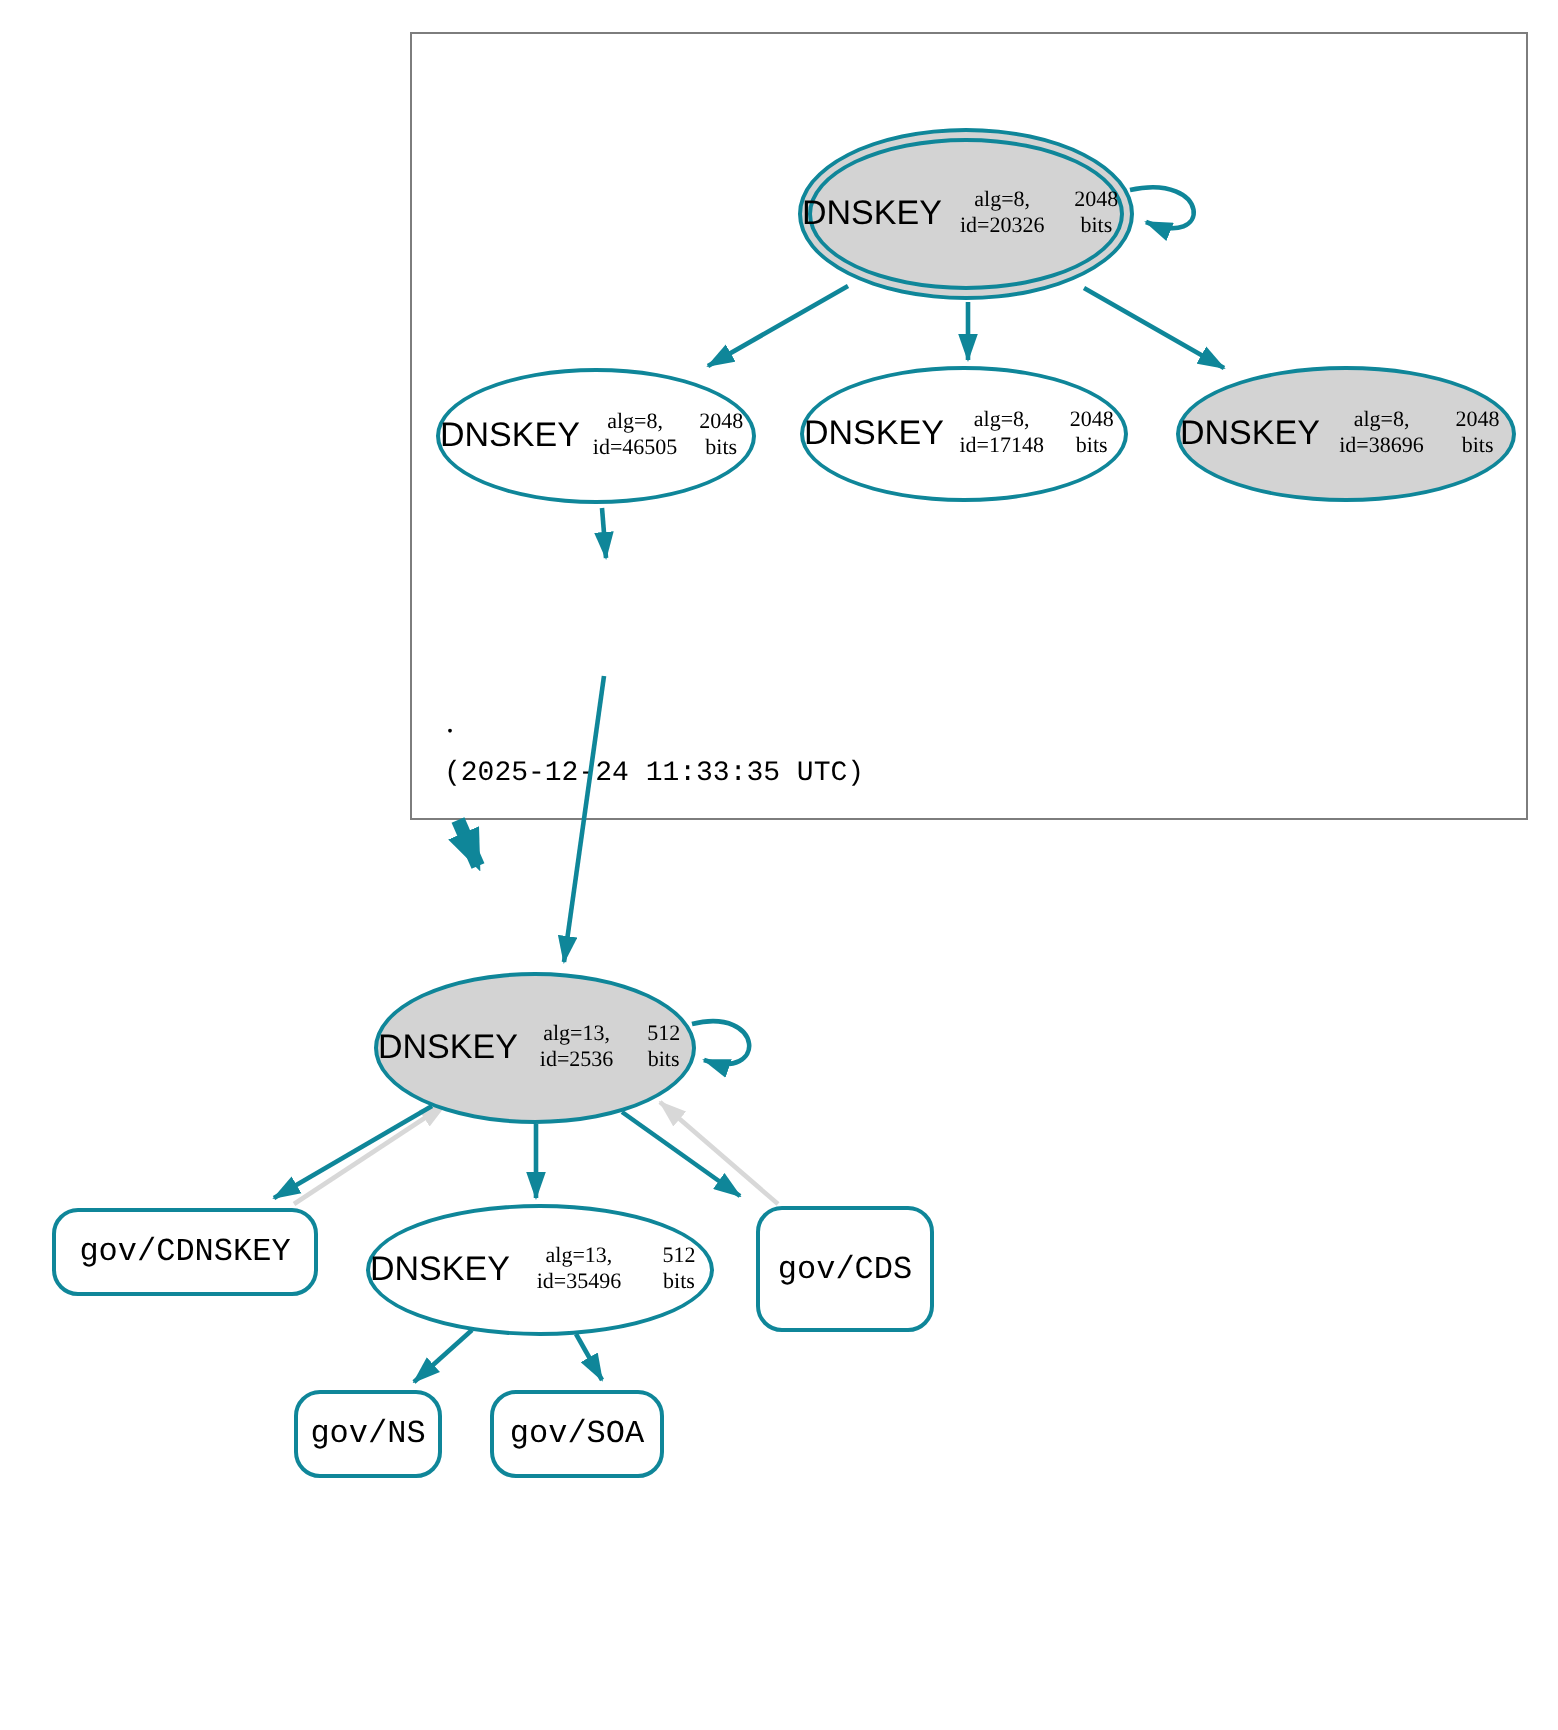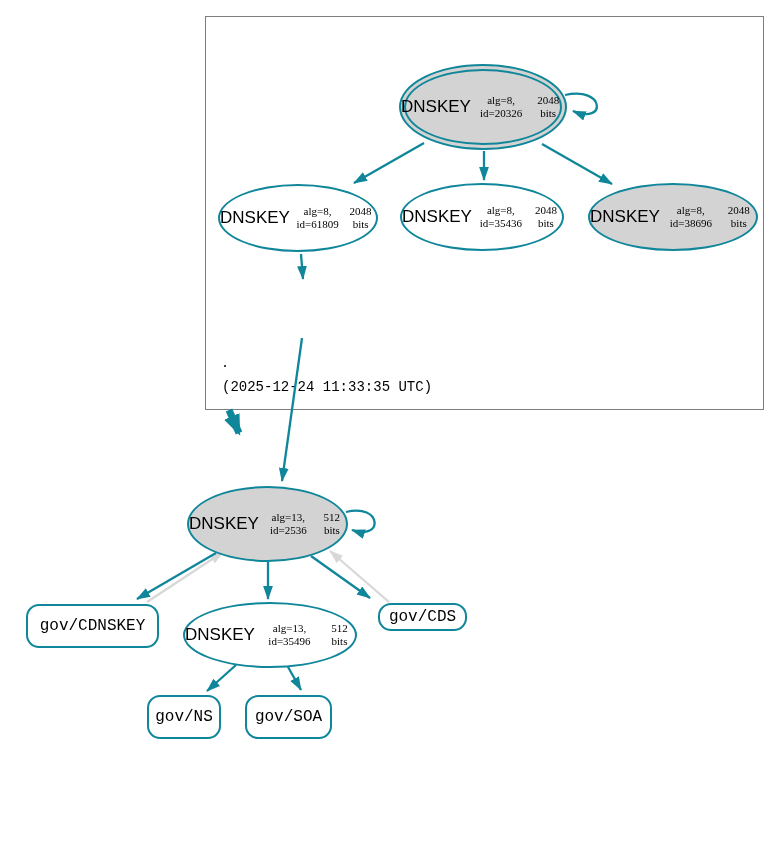--- a/index.html
+++ b/index.html
@@ -69,27 +69,27 @@
 
   <div class="node ellipse double" style="left:399px;top:64px;width:168px;height:86px;">
     <div class="inner-ring"></div>
     <div class="node-title">DNSKEY</div>
     <div class="node-detail">alg=8, id=20326</div>
     <div class="node-detail">2048 bits</div>
   </div>
 
   <div class="node ellipse" style="left:218px;top:184px;width:160px;height:68px;">
     <div class="node-title">DNSKEY</div>
-    <div class="node-detail">alg=8, id=61809</div>
+    <div class="node-detail">alg=8, id=46505</div>
     <div class="node-detail">2048 bits</div>
   </div>
 
   <div class="node ellipse" style="left:400px;top:183px;width:164px;height:68px;">
     <div class="node-title">DNSKEY</div>
-    <div class="node-detail">alg=8, id=35436</div>
+    <div class="node-detail">alg=8, id=17148</div>
     <div class="node-detail">2048 bits</div>
   </div>
 
   <div class="node ellipse fill-gray" style="left:588px;top:183px;width:170px;height:68px;">
     <div class="node-title">DNSKEY</div>
     <div class="node-detail">alg=8, id=38696</div>
     <div class="node-detail">2048 bits</div>
   </div>
 
 
@@ -102,21 +102,21 @@
   <div class="node ellipse" style="left:183px;top:602px;width:174px;height:66px;">
     <div class="node-title">DNSKEY</div>
     <div class="node-detail">alg=13, id=35496</div>
     <div class="node-detail">512 bits</div>
   </div>
 
   <div class="rrset" style="left:26px;top:604px;width:133px;height:44px;">
     <span>gov/CDNSKEY</span>
   </div>
 
-  <div class="rrset" style="left:378px;top:603px;width:89px;height:28px;text-align:right;">
+  <div class="rrset" style="left:378px;top:603px;width:89px;height:63px;text-align:right;">
     <span>gov/CDS</span>
   </div>
 
   <div class="rrset" style="left:245px;top:695px;width:87px;height:44px;">
     <span>gov/SOA</span>
   </div>
 
   <div class="rrset" style="left:147px;top:695px;width:74px;height:44px;">
     <span>gov/NS</span>
   </div>

